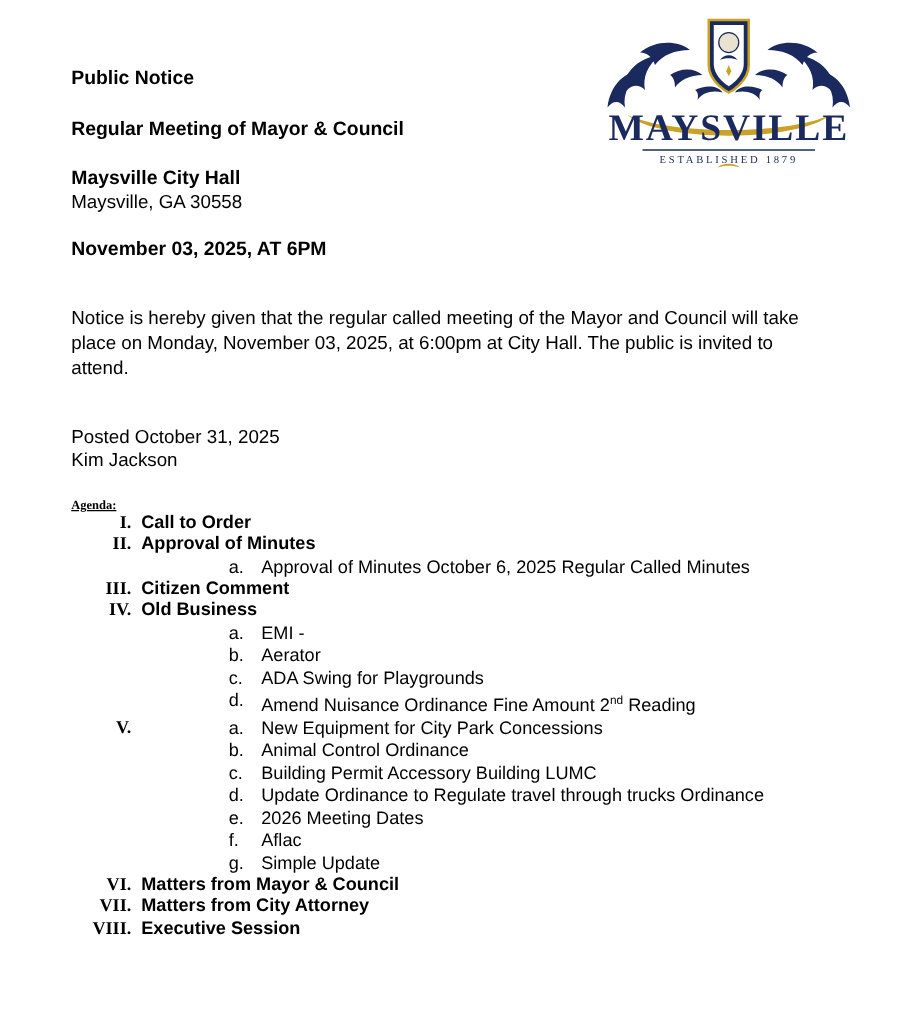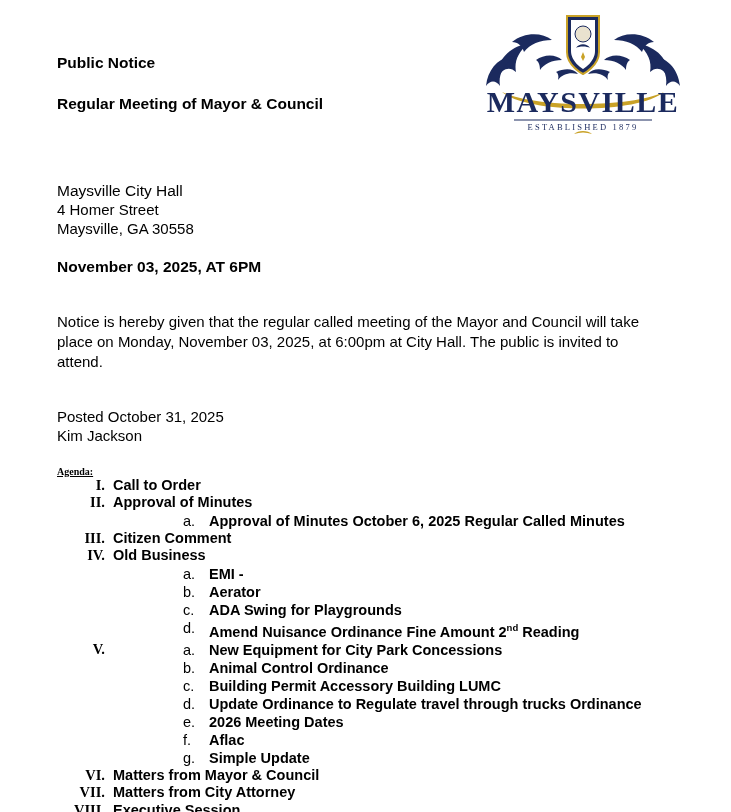--- a/index.html
+++ b/index.html
@@ -46,21 +46,21 @@
     line-height: 1.2;
     margin: 0;
   }
   .gap-1 { height: 22px; }
   .gap-3 { height: 20px; }
 
   .addr {
     font-size: 15px;
     line-height: 19px;
   }
-  .addr .bold { font-weight: normal; font-size: 15.5px; margin-top: 48px; }
+  .addr .bold { font-weight: bold; font-size: 15.5px; }
 
   .para {
     font-size: 15px;
     line-height: 20px;
     width: 600px;
   }
   .posted {
     font-size: 15px;
     line-height: 19.5px;
   }
@@ -118,21 +118,20 @@
     font-size: 14.5px;
     font-family: "Liberation Sans", sans-serif;
     line-height: 18px;
   }
   .sub-label {
     display: block;
     margin-left: 152px;
     font-size: 14.5px;
     font-family: "Liberation Sans", sans-serif;
     line-height: 18px;
-    font-weight: bold;
   }
   sup { font-size: 9.5px; vertical-align: super; }
 </style>
 </head>
 <body>
 
 <div class="page">
 
   <div class="logo-wrap">
     <svg width="234" height="128" viewBox="0 0 234 128">
@@ -176,21 +175,20 @@
     <p class="h-bold">Public Notice</p>
 
     <div class="gap-1"></div>
 
     <p class="h-bold">Regular Meeting of Mayor &amp; Council</p>
 
     <div class="gap-3"></div>
 
     <div class="addr">
       <div class="bold">Maysville City Hall</div>
-      <div>4 Homer Street</div>
       <div>Maysville, GA 30558</div>
     </div>
 
     <div class="gap-3"></div>
 
     <p class="h-bold">November 03, 2025, AT 6PM</p>
 
     <div class="gap-3"></div>
 
     <p class="para">Notice is hereby given that the regular called meeting of the Mayor and Council will take place on Monday, November 03, 2025, at 6:00pm at City Hall. The public is invited to attend.</p>

